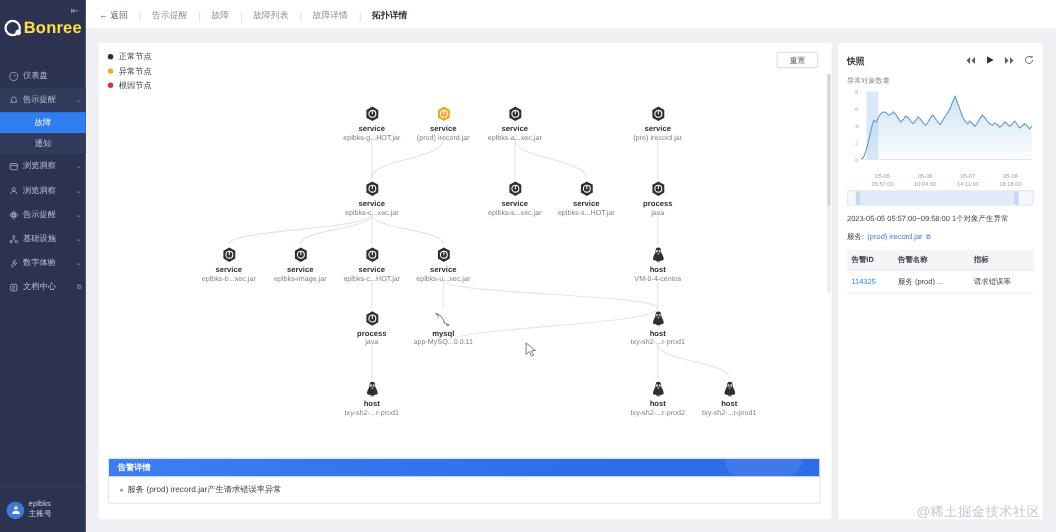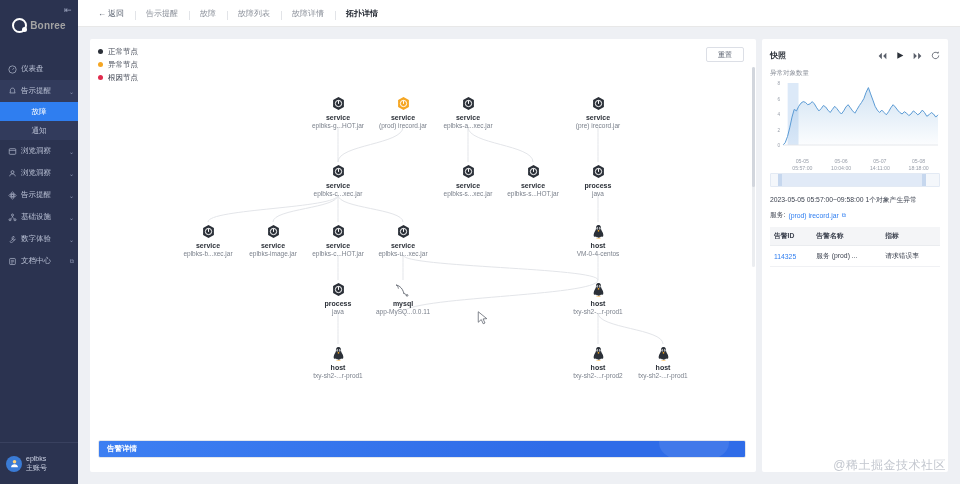--- a/index.html
+++ b/index.html
@@ -24,21 +24,21 @@
     gap: 3px; padding-top: 4px;
   }
   .brand-logo {
     width: 15px; height: 15px; border-radius: 50%;
     border: 2px solid #ffffff; position: relative; flex: 0 0 auto;
   }
   .brand-logo:after {
     content: ""; position: absolute; width: 5px; height: 5px; border-radius: 50%;
     background: #ffffff; right: -2px; bottom: -1px;
   }
-  .brand-name { color: #a3a3a3; font-size: 10px; font-weight: bold; letter-spacing: .2px; }
+  .brand-name { color: #fde047; font-size: 15px; font-weight: bold; letter-spacing: .2px; }
 
   .nav { margin-top: 12px; }
   .nav-item {
     display: flex; align-items: center; gap: 4px;
     height: 22px; padding: 0 4px 0 8px; color: #b9c0d4; font-size: 7.5px;
     cursor: pointer; position: relative; white-space: nowrap;
   }
   .nav-item .ico { width: 9px; height: 9px; flex: 0 0 9px; display:block; }
   .nav-item .ico svg { display: block; }
   .nav-item .caret { margin-left: auto; font-size: 6px; color: #8d96b2; }
@@ -59,21 +59,21 @@
     flex: 0 0 16px;
   }
   .avatar svg { display: block; }
   .user-text { display: flex; flex-direction: column; line-height: 1.25; }
   .user-text span { color: #cdd3e4; font-size: 7px; }
 
   
   .main { flex: 1 1 auto; height: 484px; display: flex; flex-direction: column; background: #eef0f4; }
   .topbar {
     height: 27px; background: #fff; display: flex; align-items: center;
-    padding-left: 18px; gap: 0px; border-bottom: 1px solid #e8e8e8; font-family: Liberation Serif, serif;
+    padding-left: 10px; gap: 0px; border-bottom: 1px solid #e8e8e8;
   }
   .crumb {
     font-size: 8px; color: #8a8f99; padding: 0 11px; cursor: pointer; white-space: nowrap;
     position: relative;
   }
   .crumb + .crumb:before {
     content: ""; position: absolute; left: 0; top: 3px; height: 9px; width: 1px; background: #e2e4e8;
   }
   .crumb.back { color: #555d6b; padding-left: 2px; }
   .crumb.current { color: #232832; font-weight: bold; }
@@ -597,20 +597,23 @@
         <div class="scroll-track">
           <div class="scroll-thumb"></div>
         </div>
 
         <svg class="cursor-arrow" style="left:387px; top:272px;" viewBox="0 0 16 20">
           <path d="M1 1 L1 15 L5 11.4 L7.6 17 L10 16 L7.4 10.6 L12.4 10.2 Z" fill="#ffffff" stroke="#5a5f6a" stroke-width="1"></path>
         </svg>
 
         <div class="alert-panel">
           <div class="alert-head">告警详情</div>
+          <div class="alert-body">
+            <span class="alert-text">服务 (prod) irecord.jar产生请求错误率异常</span>
+          </div>
         </div>
       </div>
 
       <div class="right-card">
         <div class="right-head">
           <span class="right-title">快照</span>
           <span class="player">
             <span>
               <svg width="9" height="8" viewBox="0 0 14 12">
                   <path d="M6 1 L1 6 L6 11 Z M13 1 L8 6 L13 11 Z" fill="#5a5f6a"></path>

